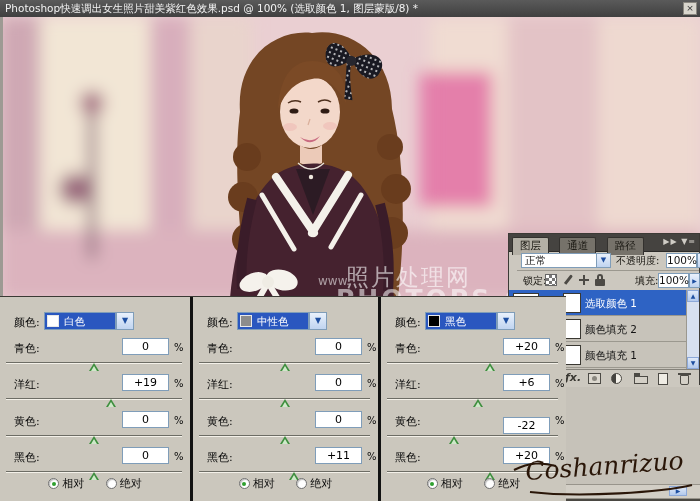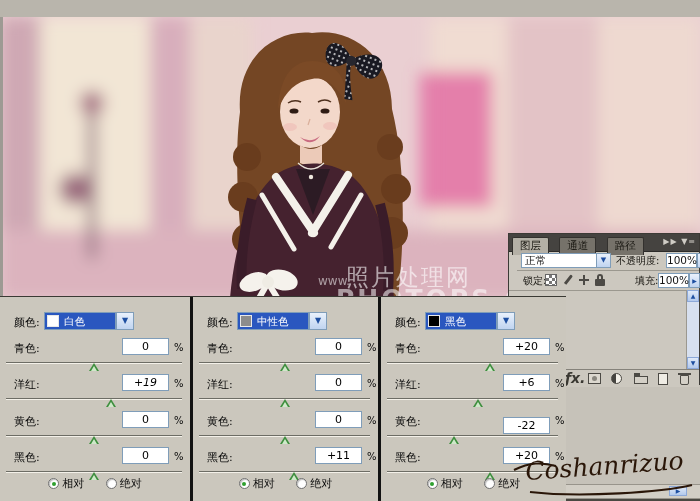--- a/index.html
+++ b/index.html
@@ -54,21 +54,21 @@
   .lp-list{position:absolute;left:0;top:56px;right:0;height:79px;background:#c7c3ba;}
   .lp-row{position:relative;height:26px;border-bottom:1px solid #9b988f;box-sizing:border-box;cursor:pointer;}
   .lp-row .lname{position:absolute;left:76px;top:7px;font-size:10.5px;}
   .lp-row.selected{background:#2e63c4;}
   .lp-row.selected .lname{color:#fff;}
   .lthumb{position:absolute;top:3px;background:#fff;border:1px solid #3a3832;box-sizing:border-box;cursor:pointer;}
   .lp-scroll{position:absolute;right:0;top:56px;width:13px;height:79px;background:#d7e0ef;border-left:1px solid #9b988f;box-sizing:border-box;}
   .sc-arrow{position:absolute;left:0;width:12px;height:12px;box-sizing:border-box;border:1px solid #8ca8d8;
     background:linear-gradient(#dfe9f8,#b3c9ec);color:#1d4ea0;font-size:6px;text-align:center;line-height:10px;cursor:pointer;}
   .lp-toolbar{position:absolute;left:0;top:135px;right:0;height:17px;background:#ccc8bf;border-top:1px solid #85827a;}
-  .tb-icn{position:absolute;top:2px;width:16px;height:13px;cursor:pointer;font-size:14px;color:#3a3832;}
+  .tb-icn{position:absolute;top:2px;width:16px;height:13px;cursor:pointer;font-size:11px;color:#3a3832;}
   .i-fx{font-style:italic;font-weight:bold;line-height:12px;}
   .i-mask::before{content:'';position:absolute;left:1px;top:1px;width:13px;height:11px;background:#dcd8cf;border:1px solid #4c4a45;box-sizing:border-box;}
   .i-mask::after{content:'';position:absolute;left:5px;top:4px;width:5px;height:5px;border-radius:50%;background:#8a877f;}
   .i-adj::before{content:'';position:absolute;left:2px;top:1px;width:11px;height:11px;border-radius:50%;
      border:1px solid #4c4a45;box-sizing:border-box;background:linear-gradient(90deg,#45433f 50%,#f4f1ea 50%);}
   .i-folder::before{content:'';position:absolute;left:1px;top:4px;width:14px;height:8px;background:#d4d0c7;border:1px solid #4c4a45;box-sizing:border-box;}
   .i-folder::after{content:'';position:absolute;left:1px;top:1px;width:6px;height:3px;background:#4c4a45;}
   .i-new::before{content:'';position:absolute;left:3px;top:1px;width:10px;height:12px;background:#efece4;border:1px solid #4c4a45;box-sizing:border-box;}
   .i-trash::before{content:'';position:absolute;left:3px;top:3px;width:9px;height:10px;background:#d4d0c7;border:1px solid #4c4a45;border-radius:0 0 2px 2px;box-sizing:border-box;}
   .i-trash::after{content:'';position:absolute;left:1px;top:1px;width:13px;height:2px;background:#4c4a45;}
@@ -114,20 +114,24 @@
   .radio-label{font-size:11px;margin-left:3px;}
 
   
   .signature{position:absolute;left:512px;top:440px;width:186px;height:58px;z-index:6;pointer-events:none;}
 </style>
 </head>
 <body>
 
 <div class="app">
 
+  <div class="titlebar">
+    <span>Photoshop快速调出女生照片甜美紫红色效果.psd @ 100% (选取颜色 1, 图层蒙版/8) *</span>
+    <span class="close-btn">×</span>
+  </div>
 
   <div class="photo">
     <svg width="700" height="281" viewBox="0 0 700 281">
       <defs>
         <filter id="blurBig" x="-20%" y="-20%" width="140%" height="140%">
             <feGaussianBlur stdDeviation="8"></feGaussianBlur>
           </filter>
         <pattern id="dots" width="5" height="5" patternUnits="userSpaceOnUse">
           <rect width="5" height="5" fill="#191922"></rect>
             <circle cx="2" cy="2" r="0.9" fill="#fff"></circle>
@@ -221,20 +225,35 @@
     <div class="lp-lock">
       <span class="lp-label" style="left:14px;top:4px;">锁定:</span>
       <span class="lock-icn icn-checker" style="left:36px;"></span>
       <span class="lock-icn icn-brush" style="left:53px;"></span>
       <span class="lock-icn icn-move" style="left:69px;"></span>
       <span class="lock-icn icn-lock" style="left:85px;"></span>
       <span class="lp-label" style="left:126px;top:4px;">填充:</span>
       <span class="lp-field" style="left:149px;top:3px;width:31px;">100%</span>
       <span class="spin-btn" style="left:180px;top:3px;">▶</span>
     </div>
+    <div class="lp-list">
+      <div class="lp-row selected">
+        <span class="lthumb" style="left:4px;width:26px;height:20px;"></span>
+        <span class="lthumb" style="left:54px;width:18px;height:20px;"></span>
+        <span class="lname">选取颜色 1</span>
+      </div>
+      <div class="lp-row">
+        <span class="lthumb" style="left:54px;width:18px;height:20px;"></span>
+        <span class="lname">颜色填充 2</span>
+      </div>
+      <div class="lp-row">
+        <span class="lthumb" style="left:54px;width:18px;height:20px;"></span>
+        <span class="lname">颜色填充 1</span>
+      </div>
+    </div>
     <div class="lp-scroll">
       <span class="sc-arrow" style="top:0;">▲</span>
       <span class="sc-arrow" style="bottom:0;">▼</span>
     </div>
     <div class="lp-toolbar">
       <span class="tb-icn i-fx" style="left:56px;">ƒx.</span>
       <span class="tb-icn i-mask" style="left:78px;"></span>
       <span class="tb-icn i-adj" style="left:100px;"></span>
       <span class="tb-icn i-folder" style="left:124px;"></span>
       <span class="tb-icn i-new" style="left:146px;"></span>
@@ -261,21 +280,21 @@
 
       <span class="sc-row-label" style="top:44px;">青色:</span>
       <input class="sc-val" style="top: 41px;" readonly="" value="0">
       <span class="sc-pct" style="top:45px;">%</span>
       <div class="sc-slider" style="top:62px;">
         <div class="sc-track"></div>
         <div class="sc-thumb" style="left: 50%;"></div>
       </div>
 
       <span class="sc-row-label" style="top:80px;">洋红:</span>
-      <input class="sc-val" style="top: 77px; font-style: italic;" readonly="" value="+19">
+      <input class="sc-val" style="top: 77px;" readonly="" value="+19">
       <span class="sc-pct" style="top:81px;">%</span>
       <div class="sc-slider" style="top:98px;">
         <div class="sc-track"></div>
         <div class="sc-thumb" style="left: 59.5%;"></div>
       </div>
 
       <span class="sc-row-label" style="top:117px;">黄色:</span>
       <input class="sc-val" style="top: 114px;" readonly="" value="0">
       <span class="sc-pct" style="top:118px;">%</span>
       <div class="sc-slider" style="top:135px;">

